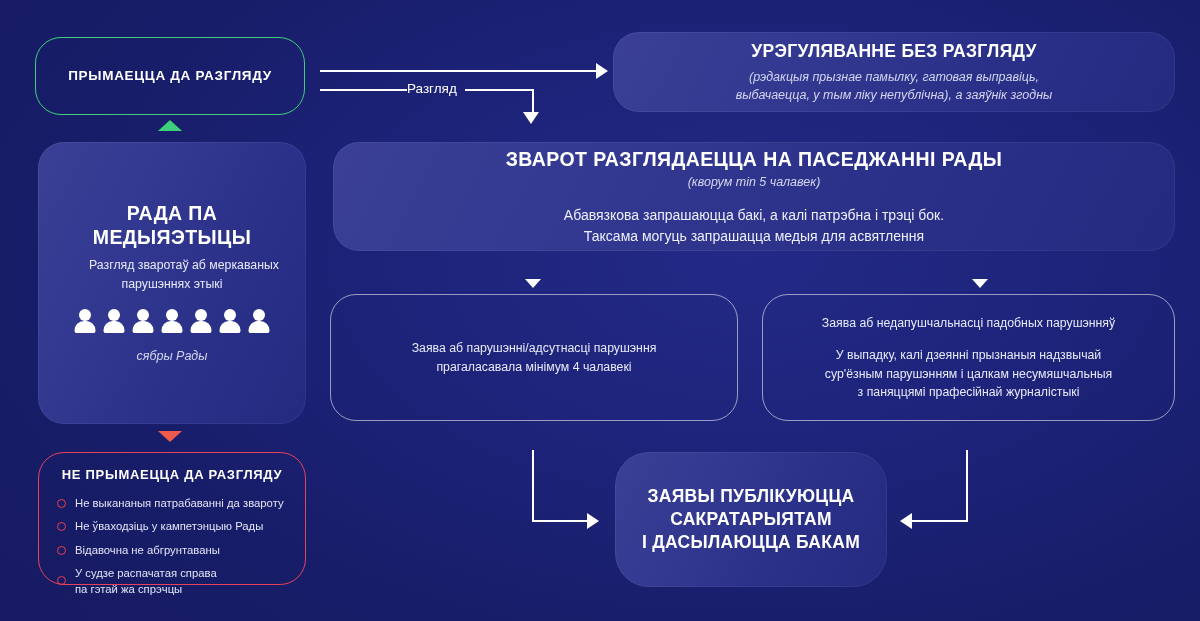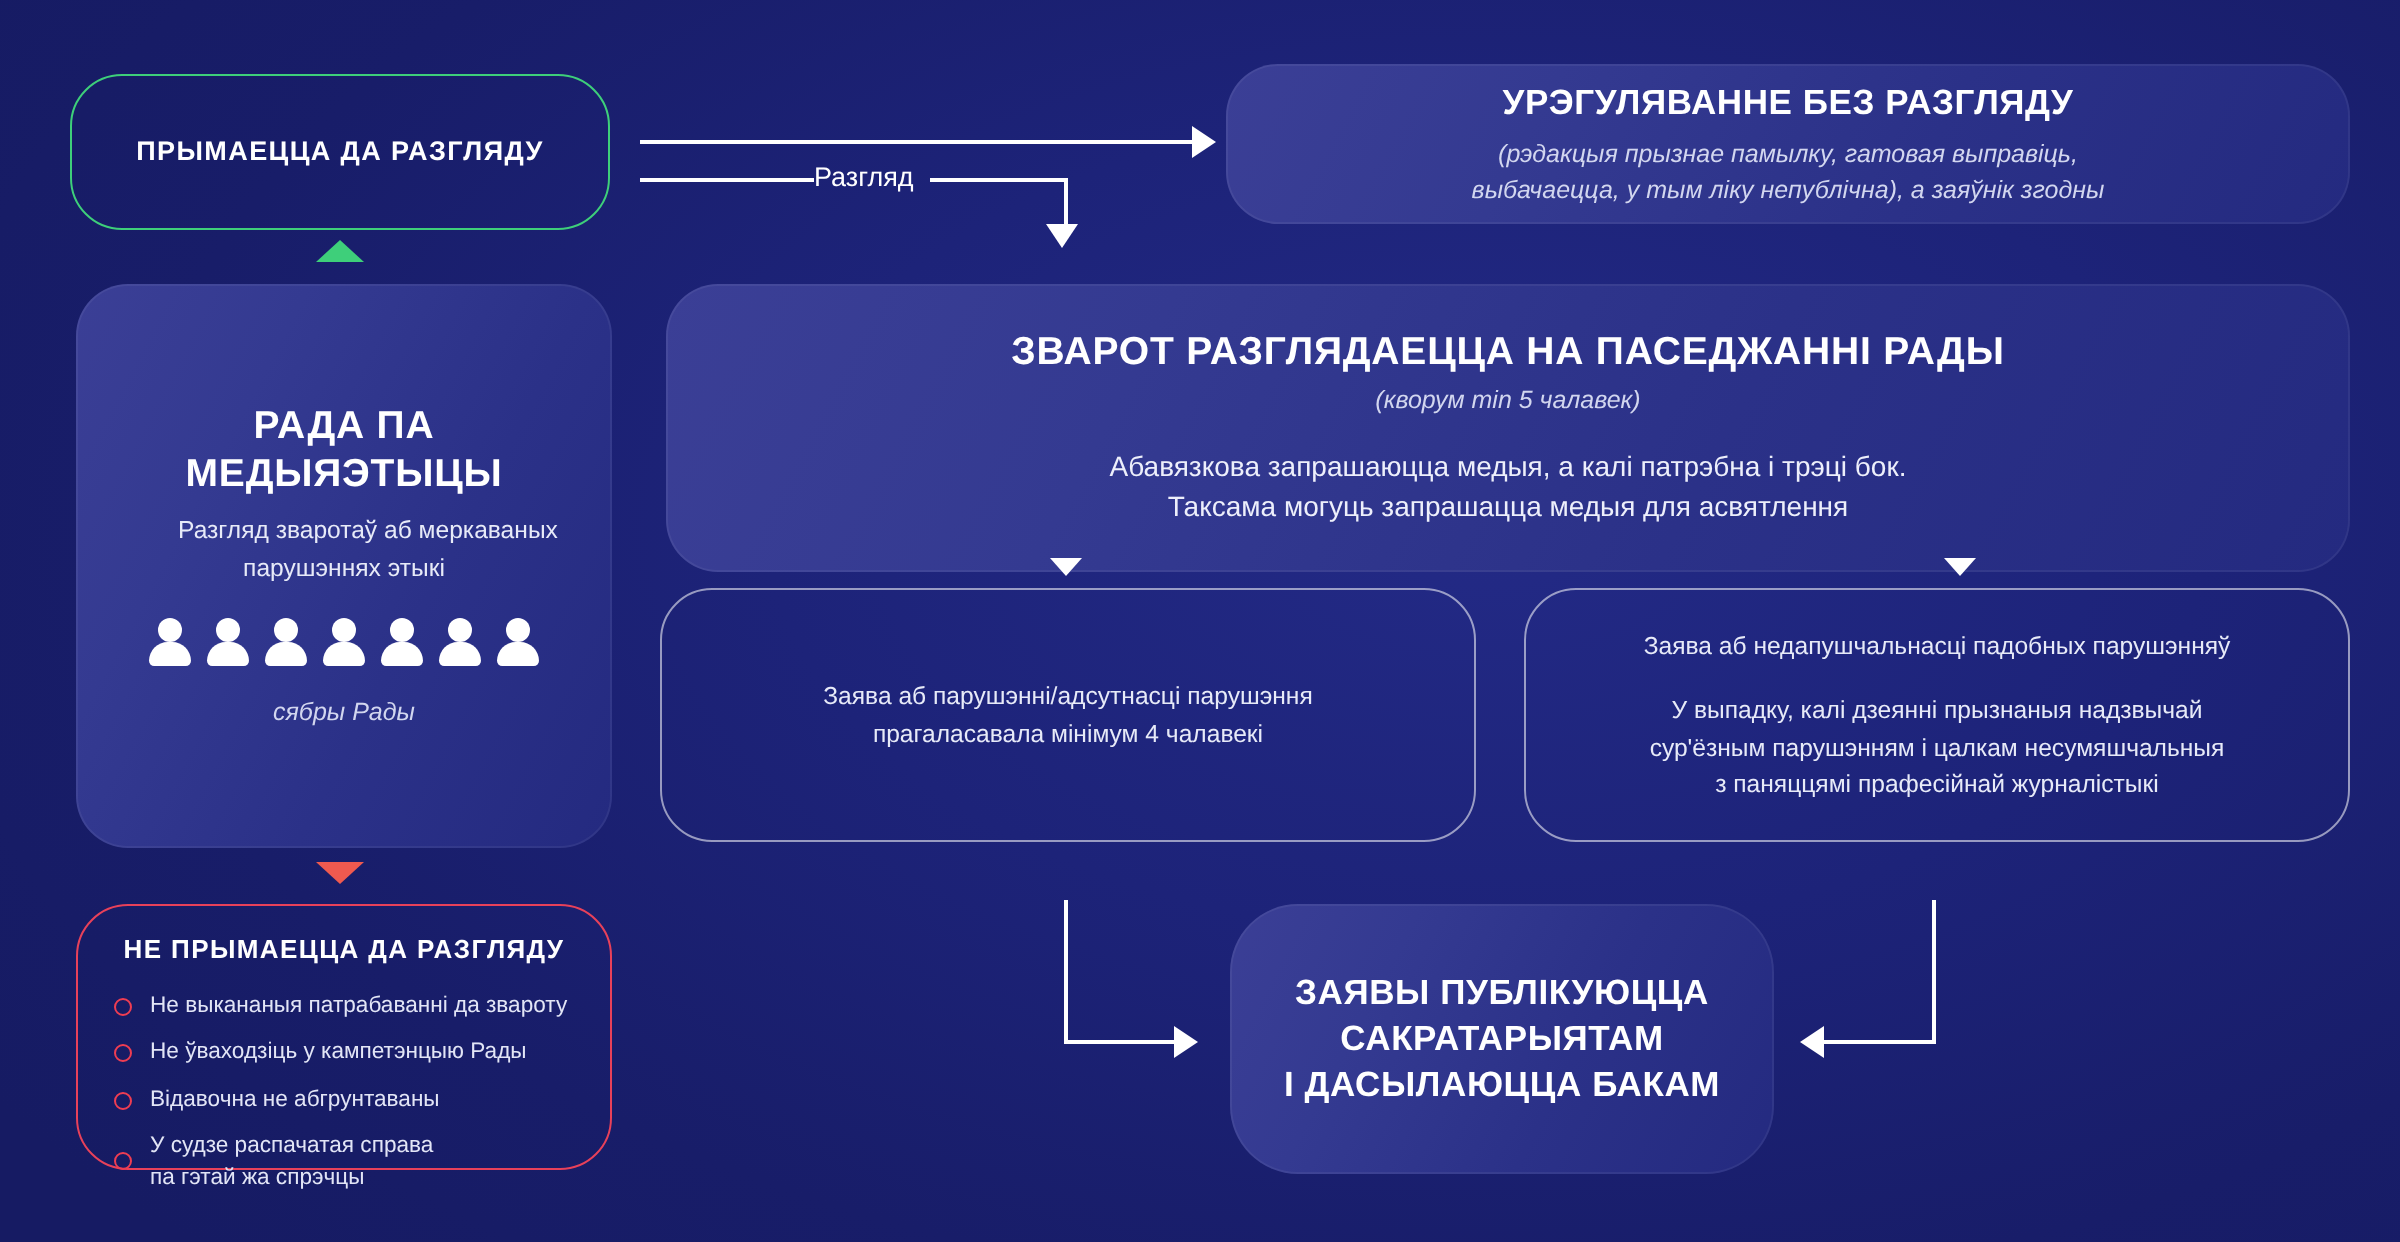--- a/index.html
+++ b/index.html
@@ -231,24 +231,24 @@
           <div class="head"></div>
           <div class="body"></div>
         </div>
     </div>
 
     <div class="sub-ital" style="margin-top:12px;text-align:center;">сябры Рады</div>
   </div>
 
   <div class="tri-down-red" style="left:158px; top:431px;"></div>
 
-  <div class="card solid" style="left:333px; top:142px; width:842px; height:144px; padding:14px 24px;">
+  <div class="card solid" style="left:333px; top:142px; width:842px; height:109px; padding:14px 24px;">
     <div class="tit-xl">ЗВАРОТ РАЗГЛЯДАЕЦЦА НА ПАСЕДЖАННІ РАДЫ</div>
     <div class="sub-ital" style="margin-top:2px;text-align:center;">(кворум min 5 чалавек)</div>
-    <div class="body-14" style="margin-top:14px;">Абавязкова запрашаюцца медыя, а калі патрэбна і трэці бок.</div>
+    <div class="body-14" style="margin-top:14px;">Абавязкова запрашаюцца бакі, а калі патрэбна і трэці бок.</div>
     <div class="body-14">Таксама могуць запрашацца медыя для асвятлення</div>
   </div>
 
   <div class="tri-down-w" style="left:525px; top:279px;"></div>
   <div class="tri-down-w" style="left:972px; top:279px;"></div>
 
   <div class="card outline" style="left:330px; top:294px; width:408px; height:127px; padding:16px 22px;">
     <div class="body-12">Заява аб парушэнні/адсутнасці парушэння</div>
     <div class="body-12">прагаласавала мінімум 4 чалавекі</div>
   </div>

